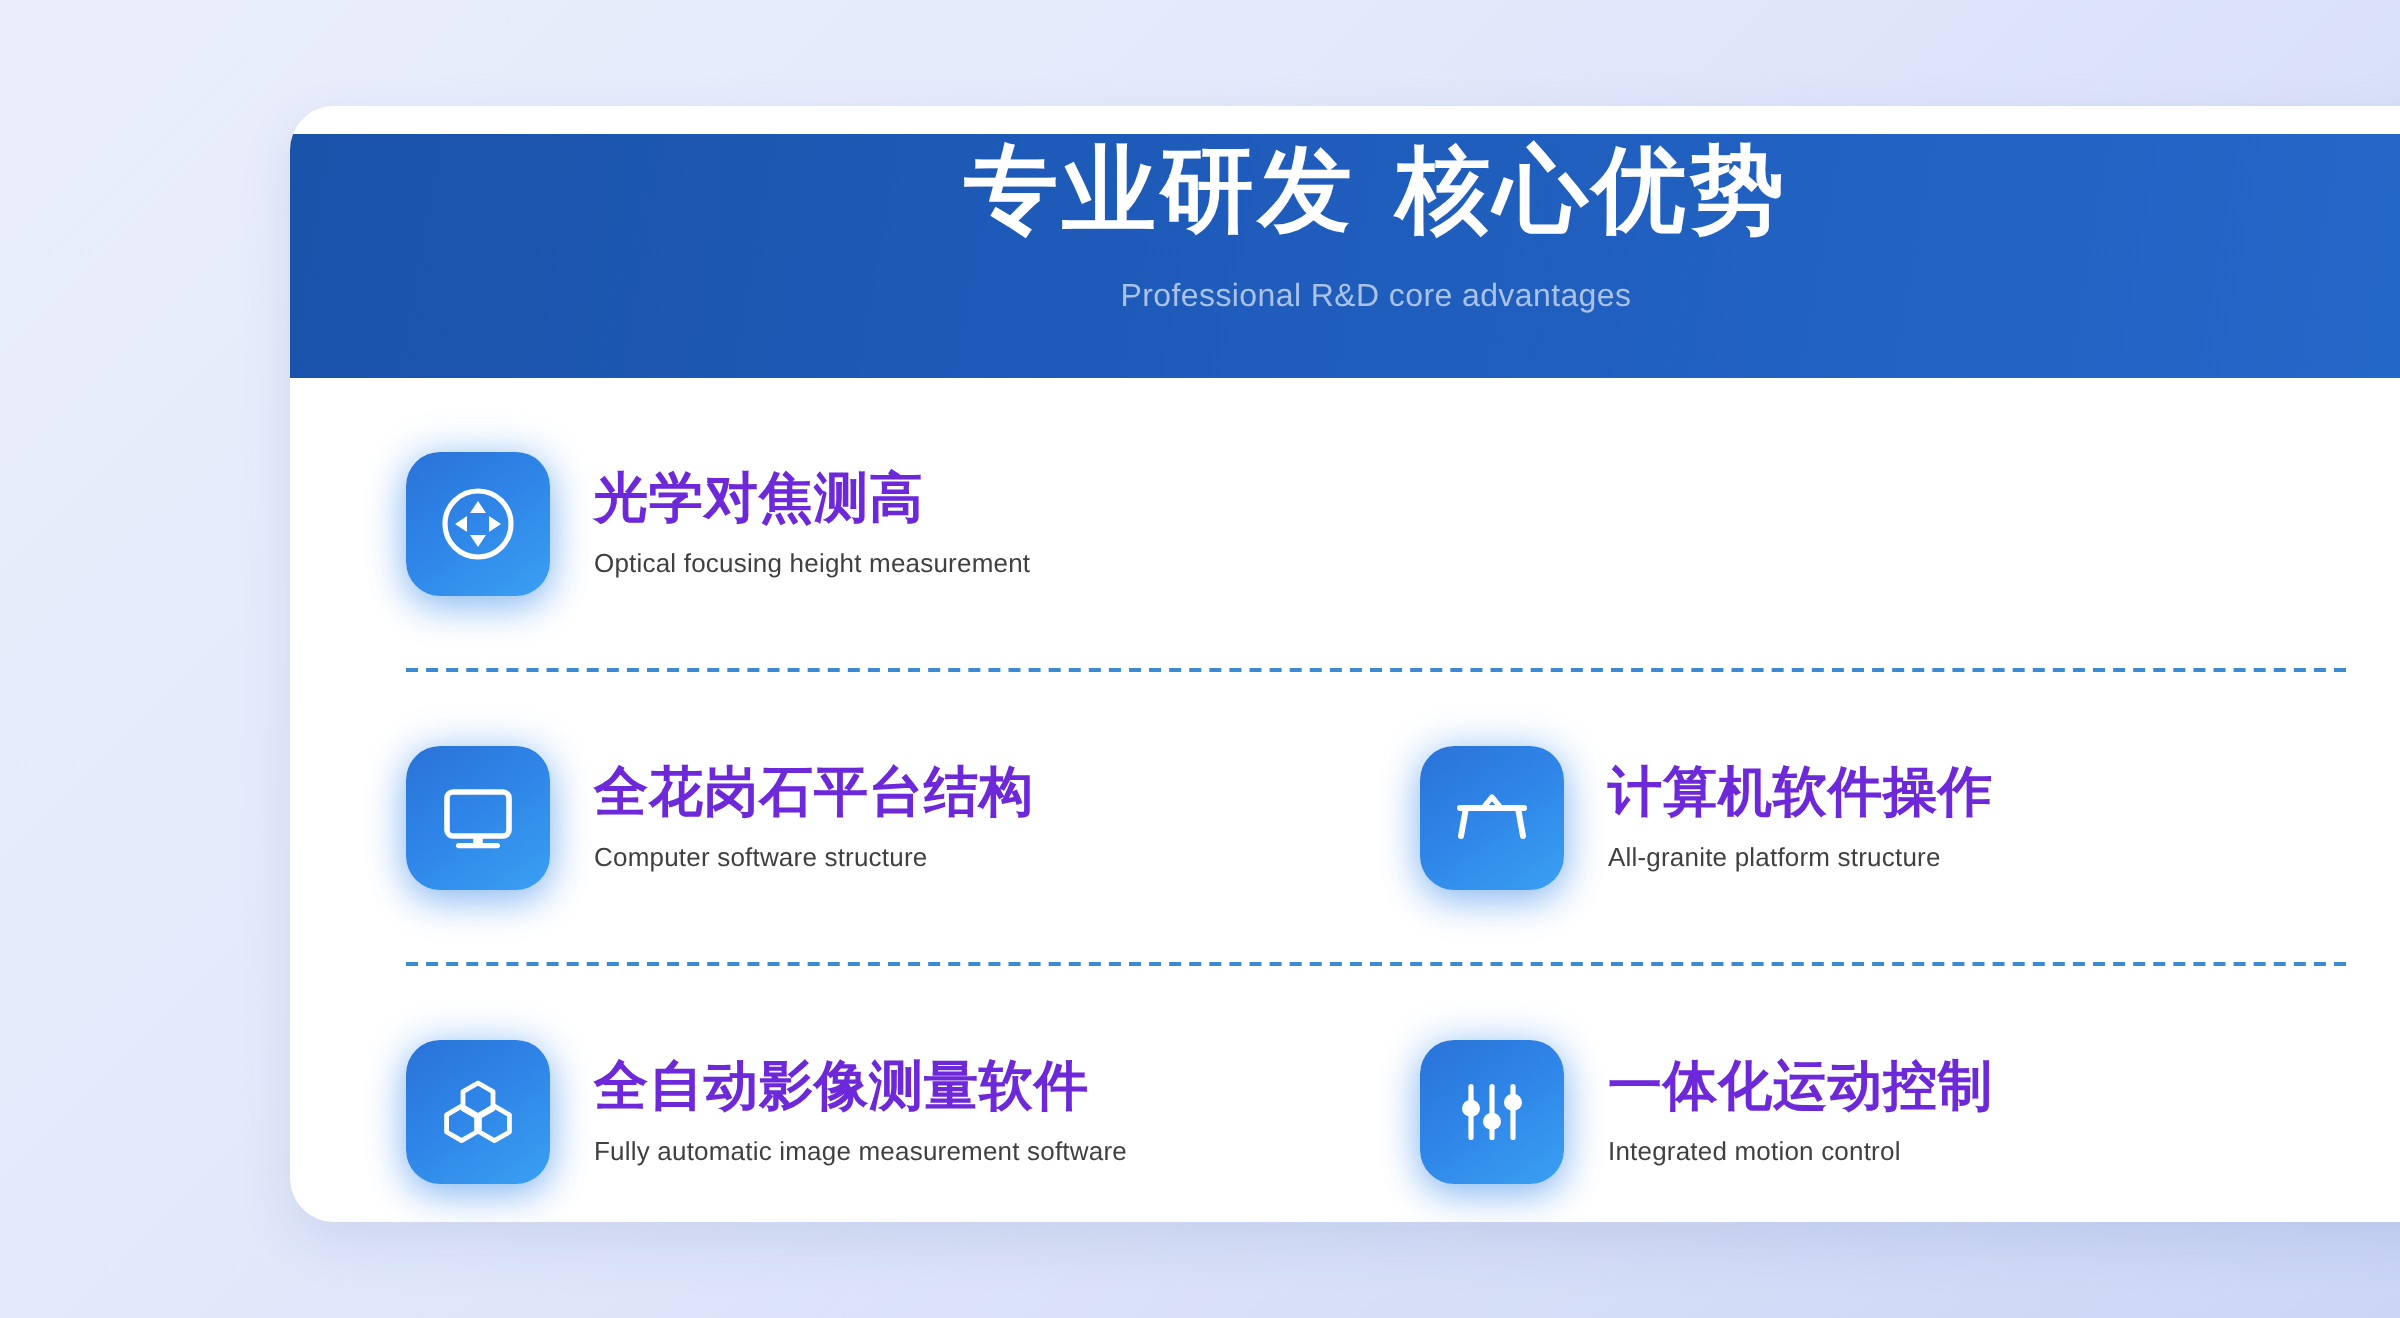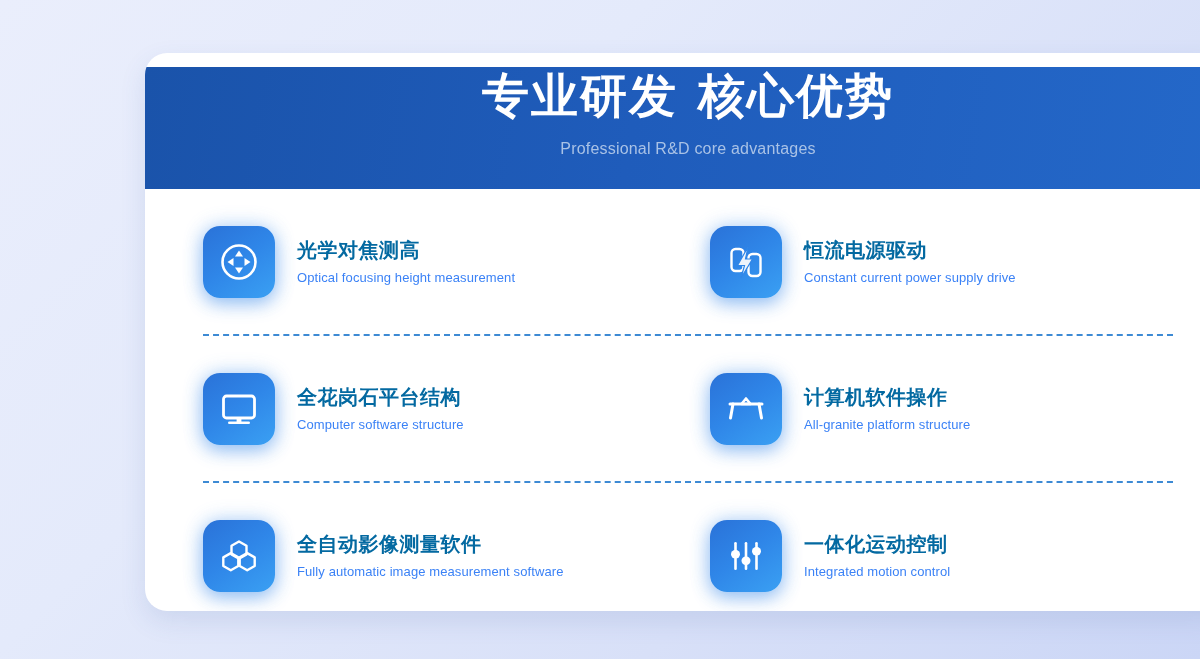--- a/index.html
+++ b/index.html
@@ -97,31 +97,31 @@
     display: flex;
     align-items: center;
     justify-content: center;
   }
 
   .icon-tile svg { display: block; }
 
   .feature-text { padding-left: 22px; }
 
   .feature-title {
-    color: #0369a1;
-    font-size: 20px;
+    color: #6d28d9;
+    font-size: 27px;
     font-weight: 700;
     letter-spacing: 0.5px;
     line-height: 1.15;
     white-space: nowrap;
   }
 
   .feature-sub {
     margin-top: 8px;
-    color: #3b82f6;
+    color: #404040;
     font-size: 13px;
     font-weight: 400;
     letter-spacing: 0.1px;
     white-space: nowrap;
   }
 </style>
 </head>
 <body>
 
 <div class="stage">
@@ -148,33 +148,20 @@
               <polygon points="10.5,22 16.5,18 16.5,26" fill="#ffffff"></polygon>
               <polygon points="33.5,22 27.5,18 27.5,26" fill="#ffffff"></polygon>
             </svg>
           </div>
           <div class="feature-text">
             <div class="feature-title">光学对焦测高</div>
             <div class="feature-sub">Optical focusing height measurement</div>
           </div>
         </div>
 
-        <div class="feature right">
-          <div class="icon-tile">
-            <svg width="44" height="44" viewBox="0 0 44 44">
-              <rect x="7.5" y="9" width="12" height="22" rx="4" fill="none" stroke="#ffffff" stroke-width="2.4"></rect>
-              <rect x="24.5" y="14" width="12" height="22" rx="4" fill="none" stroke="#ffffff" stroke-width="2.4"></rect>
-              <polygon points="24,7 13.5,25.5 20.5,25.5 17,38 28.5,19 21.5,19" fill="#eef4fb" stroke="#2f86e8" stroke-width="1.2"></polygon>
-            </svg>
-          </div>
-          <div class="feature-text">
-            <div class="feature-title">恒流电源驱动</div>
-            <div class="feature-sub">Constant current power supply drive</div>
-          </div>
-        </div>
 
       </div>
 
       <div class="divider"></div>
 
       <div class="feature-row">
 
         <div class="feature left">
           <div class="icon-tile">
             <svg width="44" height="44" viewBox="0 0 44 44">

